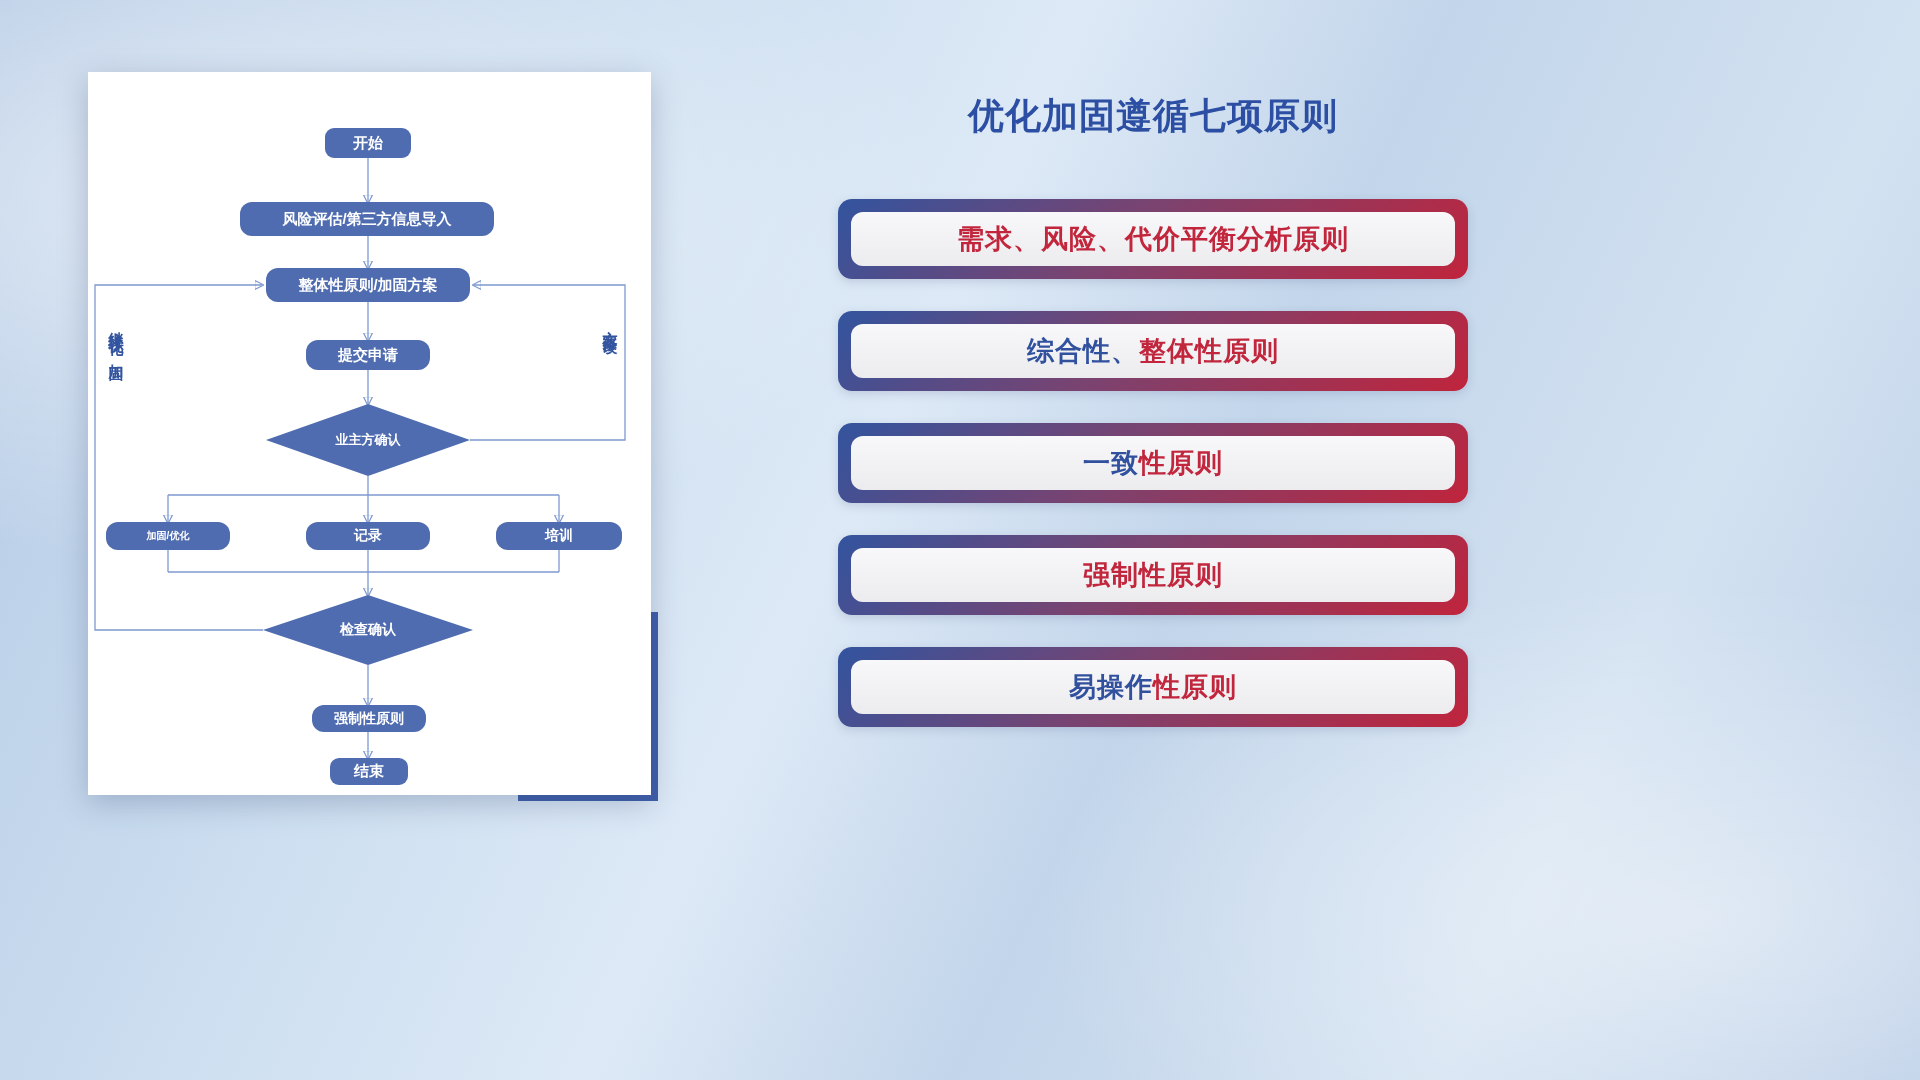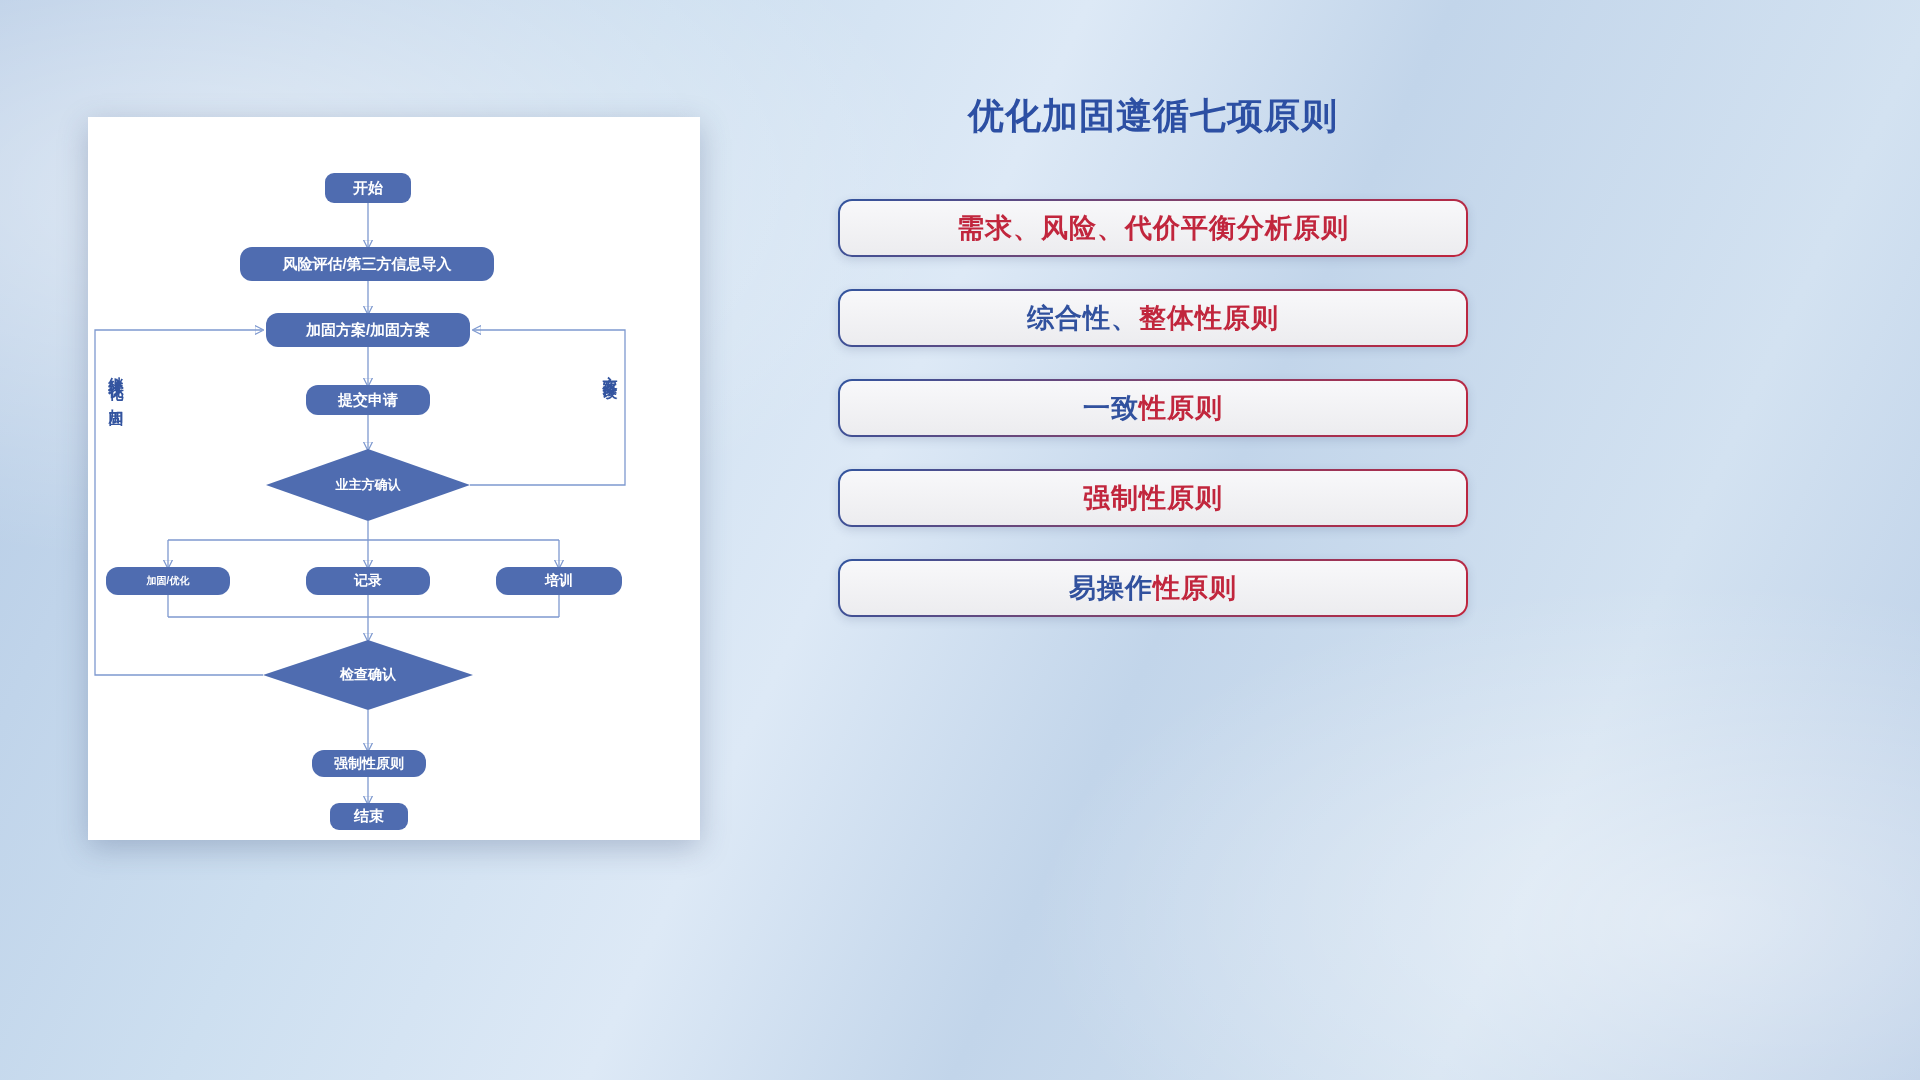--- a/index.html
+++ b/index.html
@@ -19,25 +19,24 @@
 
   
   .accent-block {
     position: absolute; left: 518px; top: 612px;
     width: 140px; height: 189px;
     background: var(--accent-navy, #3e5ea9);
     z-index: 1;
   }
   .card {
     position: absolute; left: 88px; top: 72px;
-    width: 612px; height: 723px;
+    width: 563px; height: 723px;
     background: #ffffff;
     box-shadow: 0 8px 28px rgba(50, 70, 110, 0.28);
     z-index: 2;
-    margin-top: 45px;
   }
   .connectors { position: absolute; left: 0; top: 0; width: 548px; height: 723px; }
   .connectors path { fill: none; stroke: var(--line, #7e99cf); stroke-width: 1.3; }
   .arrowhead { fill: var(--arrow, #4e6ab2); stroke: none; }
 
   .node {
     position: absolute;
     background: var(--node, #4f6cb0);
     color: #ffffff;
     display: flex; align-items: center; justify-content: center;
@@ -82,21 +81,21 @@
     z-index: 2;
   }
   .panel-title {
     font-size: 36px; font-weight: bold;
     color: var(--title, #2c4fa3);
     text-align: center;
     letter-spacing: 1px;
     margin-bottom: 58px;
   }
   .pill {
-    padding: 2px;
+    padding: 13px;
     border-radius: 14px;
     background: linear-gradient(135deg, #32549e 0%, #7a4370 45%, #c0243c 100%);
     margin-bottom: 32px;
     box-shadow: 0 3px 10px rgba(60, 80, 120, 0.18);
   }
   .pill-inner {
     height: 54px;
     border-radius: 12px;
     background: linear-gradient(#f8f8fa, #ececef);
     display: flex; align-items: center; justify-content: center;
@@ -134,21 +133,21 @@
       <path d="M80,500 H471"></path>
       <path d="M280,500 V523" marker-end="url(#arr)"></path>
       <path d="M280,593 V633" marker-end="url(#arr)"></path>
       <path d="M280,660 V686" marker-end="url(#arr)"></path>
       <path d="M382,368 H537 V213 H386" marker-end="url(#arr)"></path>
       <path d="M175,558 H7 V213 H174" marker-end="url(#arr)"></path>
     </svg>
 
     <div class="node terminal n-start">开始</div>
     <div class="node n-risk">风险评估/第三方信息导入</div>
-    <div class="node n-plan">加固方案/加固方案</div>
+    <div class="node n-plan">整体性原则/加固方案</div>
     <div class="node n-submit">提交申请</div>
     <div class="node diamond n-owner">业主方确认</div>
     <div class="node n-reinforce">加固/优化</div>
     <div class="node n-record">记录</div>
     <div class="node n-training">培训</div>
     <div class="node diamond n-check">检查确认</div>
     <div class="node n-report">强制性原则</div>
     <div class="node terminal n-end">结束</div>
 
     <div class="vlabel vlabel-left">继续优化/加固</div>

